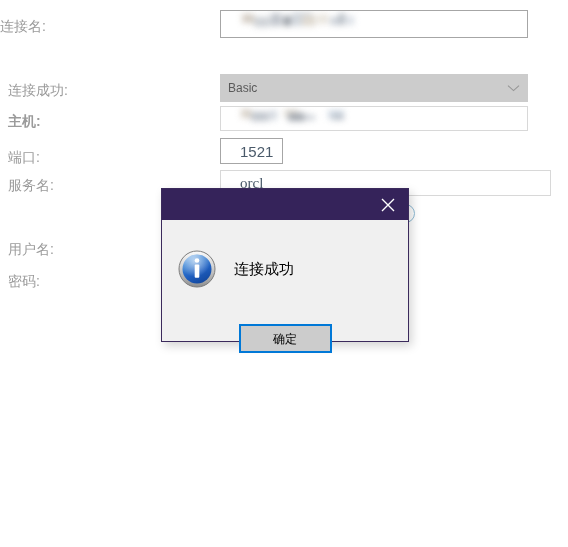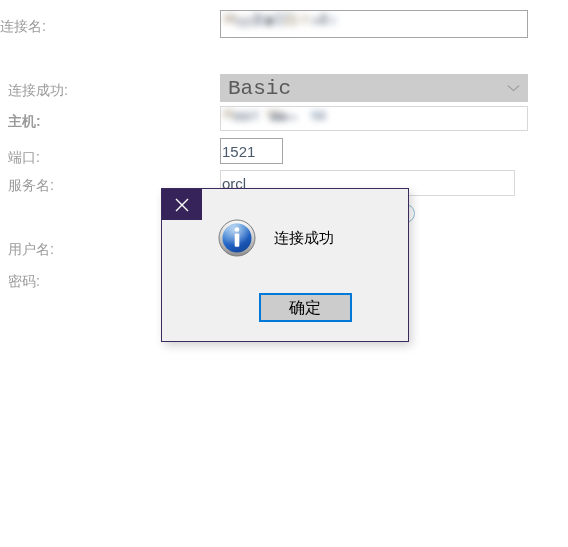--- a/index.html
+++ b/index.html
@@ -30,21 +30,21 @@
     user-select: none;
   }
   .field {
     position: absolute;
     box-sizing: border-box;
     background: #ffffff;
     border: 1px solid #a6a6a6;
     font-size: 15px;
     color: #4a5a6a;
     line-height: 1;
-    padding: 0 1px;
+    padding: 0 19px;
     display: flex;
     align-items: center;
     overflow: hidden;
   }
   .field.soft {
     border-color: #d8d8d8;
   }
   .field-value {
     display: block;
   }
@@ -66,23 +66,22 @@
 
   
   .combo {
     position: absolute;
     box-sizing: border-box;
     background: #cccccc;
     border: none;
     display: flex;
     align-items: center;
     padding: 0 8px;
-    font-size: 21px;
+    font-size: 12px;
     color: #5a5a5a;
-    font-family: Liberation Mono, monospace;
   }
   .combo .combo-text { flex: 1 1 auto; }
   .combo .chev {
     width: 13px; height: 8px;
     flex: 0 0 auto;
     opacity: .55;
   }
   .combo .chev svg { display: block; }
 
   
@@ -111,21 +110,21 @@
   #dialog {
     position: absolute;
     left: 161px;
     top: 188px;
     width: 248px;
     height: 154px;
     box-sizing: border-box;
     border: 1px solid #3b2a5c;
     background: #f0f0f0;
     display: flex;
-    flex-direction: row;
+    flex-direction: column;
   }
   #dialog-titlebar {
     height: 31px;
     flex: 0 0 auto;
     background: #35235a;
     display: flex;
     align-items: center;
     justify-content: flex-end;
     position: relative;
   }
@@ -176,21 +175,21 @@
     display: flex;
     justify-content: center;
   }
   #ok-button {
     box-sizing: border-box;
     width: 93px;
     height: 29px;
     background: #cccccc;
     border: 2px solid #0078d7;
     color: #000000;
-    font-size: 16px;
+    font-size: 12px;
     font-family: inherit;
     line-height: 1;
     cursor: default;
     padding: 0;
   }
 </style>
 </head>
 <body>
 
 <div id="form-layer">
@@ -237,21 +236,21 @@
       <i style="left:66px; top:8px;  width:9px;  height:5px;  background:#c3c9d1;"></i>
       <i style="left:88px; top:3px;  width:16px; height:9px;  background:#cfd9e4;"></i>
       <i style="left:92px; top:7px;  width:12px; height:6px;  background:#b4bcc6;"></i>
     </div>
   </div>
 
   <div class="field" style="left:220px; top:138px; width:63px; height:26px;">
     <span class="field-value">1521</span>
   </div>
 
-  <div class="field soft" style="left:220px; top:170px; width:295px; height:26px;">
+  <div class="field soft" style="left:220px; top:170px; width:331px; height:26px;font-family:Liberation Serif, serif;">
     <span class="field-value">orcl</span>
   </div>
 
   <div id="peek-widget"></div>
 </div>
 
 <div id="dialog-shadow"></div>
 
 <div id="dialog">
 

